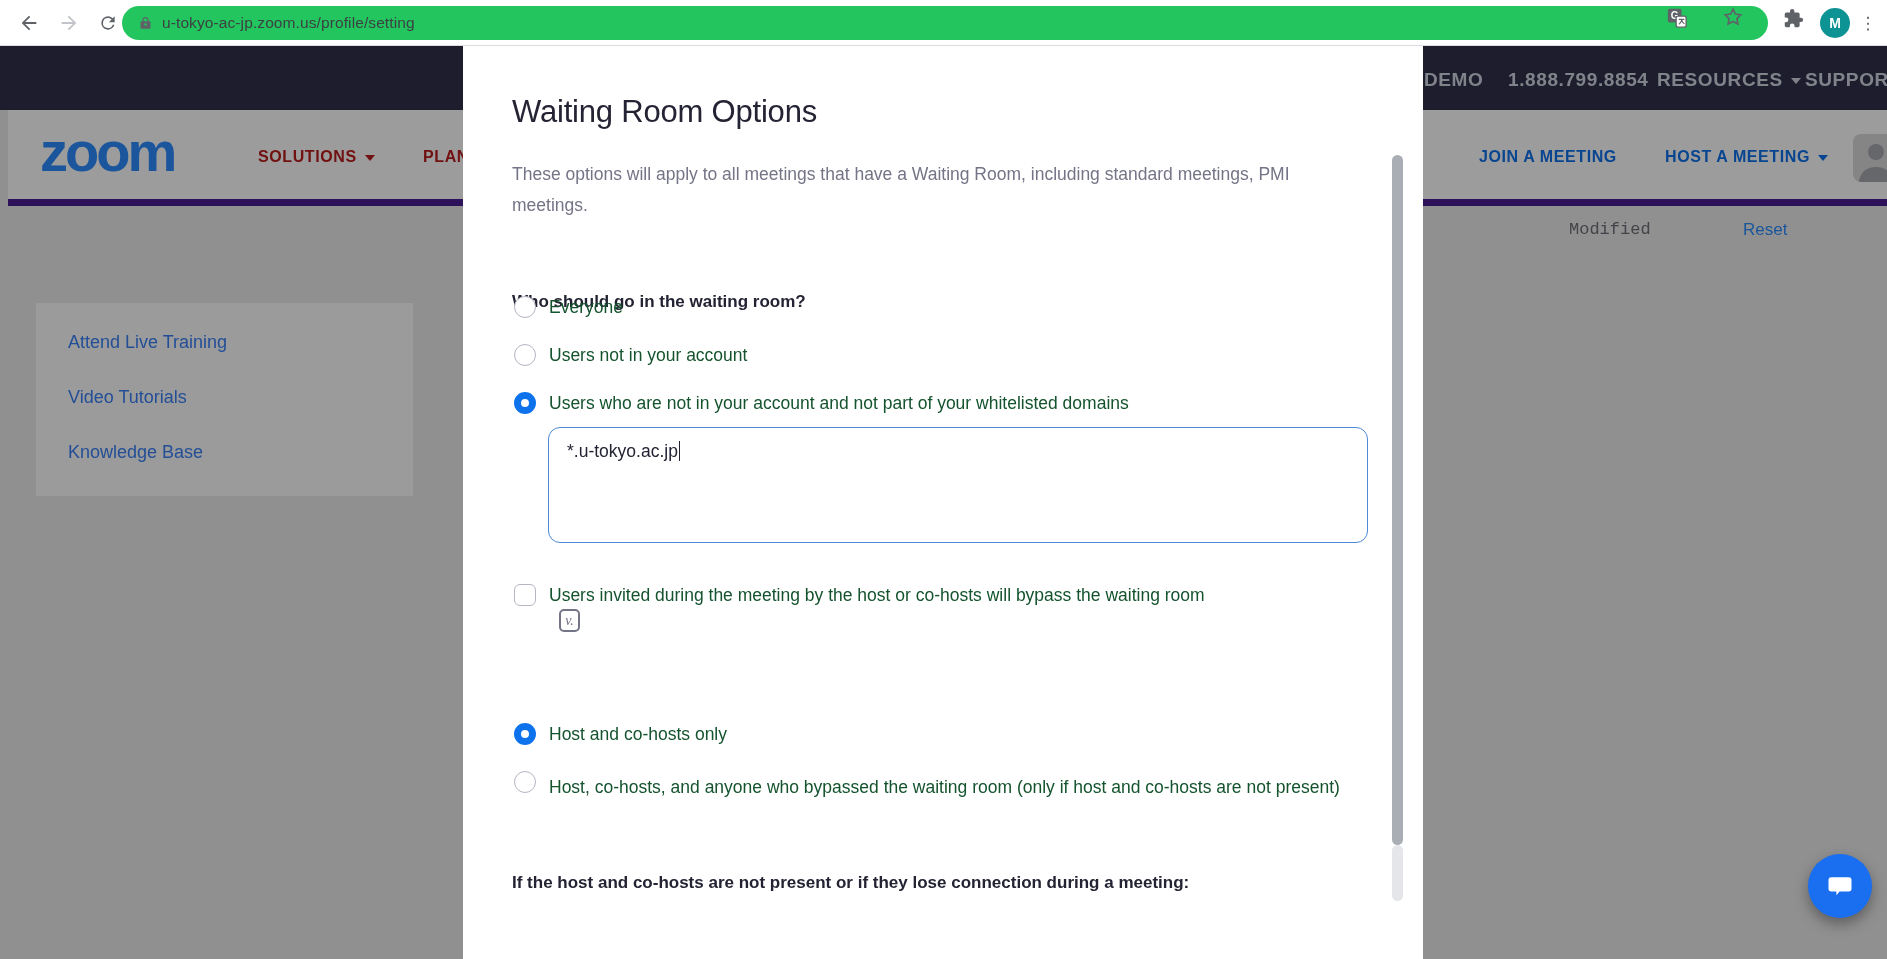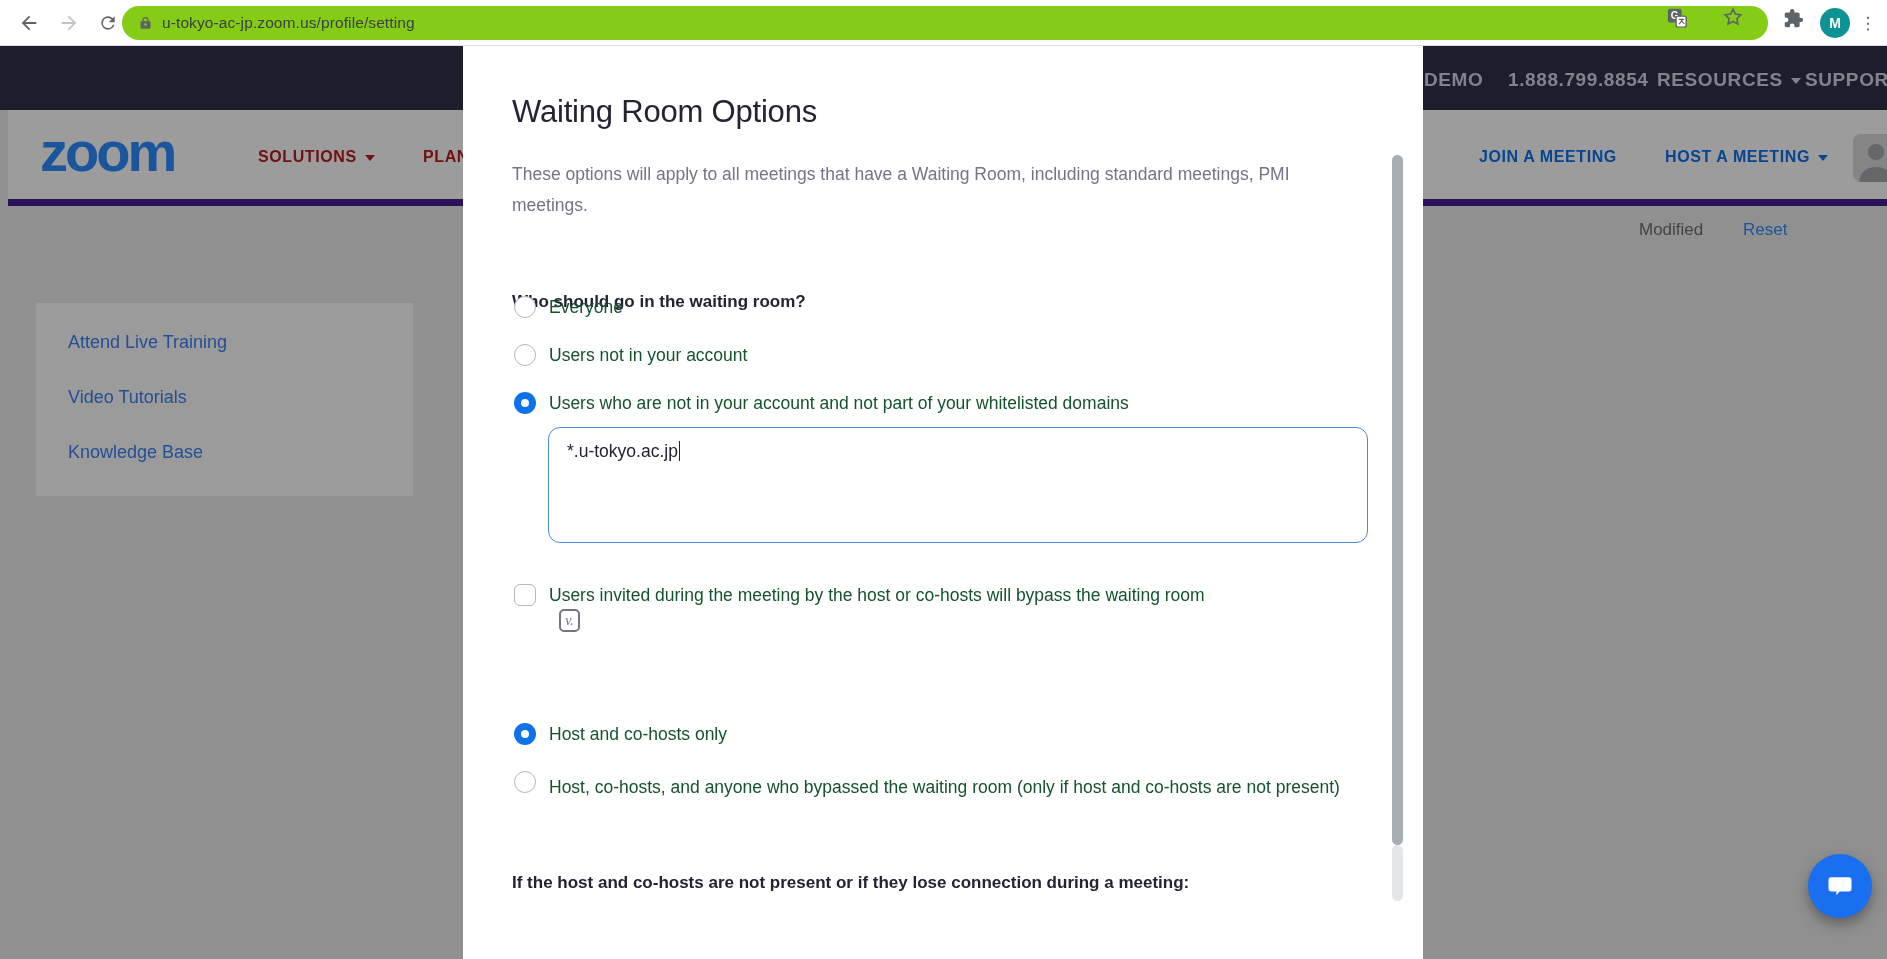--- a/index.html
+++ b/index.html
@@ -3,37 +3,37 @@
 <meta charset="utf-8">
 <style>
   * { margin:0; padding:0; box-sizing:border-box; }
   html,body { width:1887px; height:959px; overflow:hidden; font-family:"Liberation Sans", sans-serif; background:#fff; }
   .abs { position:absolute; }
   #stage { position:relative; width:1887px; height:959px; }
 
   
   #chrome { position:absolute; left:0; top:0; width:1887px; height:46px; background:#fff; border-bottom:1px solid #dadce0; z-index:40; }
   .nav-ic { position:absolute; top:10px; width:26px; height:26px; display:flex; align-items:center; justify-content:center; cursor:pointer; }
-  #urlpill { position:absolute; left:122px; top:6px; width:1646px; height:34px; background:#84cc16; border-radius:17px; display:flex; align-items:center;text-align:center; }
+  #urlpill { position:absolute; left:122px; top:6px; width:1646px; height:34px; background:#22c55e; border-radius:17px; display:flex; align-items:center;text-align:center; }
   #urltext { margin-left:40px; font-size:15.5px; color:#3c4043; letter-spacing:0.1px; }
   .pill-ic { position:absolute; top:7px; width:22px; height:22px; display:flex; align-items:center; justify-content:center; }
   #chrome-avatar { position:absolute; left:1820px; top:8px; width:30px; height:30px; border-radius:50%; background:#0d9394; color:#fff; font-size:14px; font-weight:700; display:flex; align-items:center; justify-content:center; }
   #kebab { position:absolute; left:1858px; top:9px; width:20px; height:28px; color:#5f6368; font-size:17px; letter-spacing:0; line-height:9px; display:flex; align-items:center; justify-content:center; }
 
   
   #page { position:absolute; left:0; top:46px; width:1887px; height:913px; background:#ececec; z-index:1; }
   #topbar { position:absolute; left:0; top:0; width:1887px; height:64px; background:#30304a; }
   .tb-item { position:absolute; top:23px; font-size:19px; font-weight:700; letter-spacing:0.6px; color:#d2d6e2; white-space:nowrap; cursor:pointer; }
   #siteheader { position:absolute; left:8px; top:64px; width:1887px; height:96px; background:#ffffff; border-bottom:7px solid #4c1d95; }
   #logo { position:absolute; left:32px; top:14px; font-size:56px; font-weight:700; letter-spacing:-3px; color:#2D8CFF; line-height:56px; cursor:pointer; }
   .hnav { position:absolute; top:38px; font-size:16px; font-weight:700; letter-spacing:0.6px; color:#b91c1c; white-space:nowrap; cursor:pointer;text-align:center; }
   .hlink { position:absolute; top:38px; font-size:16px; font-weight:700; letter-spacing:0.6px; color:#0E72ED; white-space:nowrap; cursor:pointer;margin-left:12px; }
   .caret { display:inline-block; width:0; height:0; border-left:5px solid transparent; border-right:5px solid transparent; border-top:6px solid currentColor; margin-left:8px; vertical-align:middle; }
   #hdr-avatar { position:absolute; left:1845px; top:24px; width:44px; height:48px; background:#d9d9d9; border-radius:8px; overflow:hidden; cursor:pointer; }
-  #modified { position:absolute; left:1639px; top:174px; font-size:17px; color:#6e6e78; }
+  #modified { position:absolute; left:1569px; top:174px; font-size:17px; color:#6e6e78;font-family:Liberation Mono, monospace; }
   #reset { position:absolute; left:1743px; top:174px; font-size:17px; color:#2D8CFF; cursor:pointer; }
   #sidecard { position:absolute; left:36px; top:257px; width:377px; height:193px; background:#fdfdfd; }
   .sidelink { position:absolute; left:32px; font-size:18px; color:#3b82f6; cursor:pointer; white-space:nowrap; }
 
   
   #overlay { position:absolute; left:0; top:46px; width:1887px; height:913px; background:rgba(0,0,0,0.39); z-index:10; }
 
   
   #modal { position:absolute; left:463px; top:46px; width:960px; height:913px; background:#fff; z-index:20; }
   #m-title { position:absolute; left:49px; top:48px; font-size:31px; font-weight:500; color:#232333; letter-spacing:-0.2px; }

